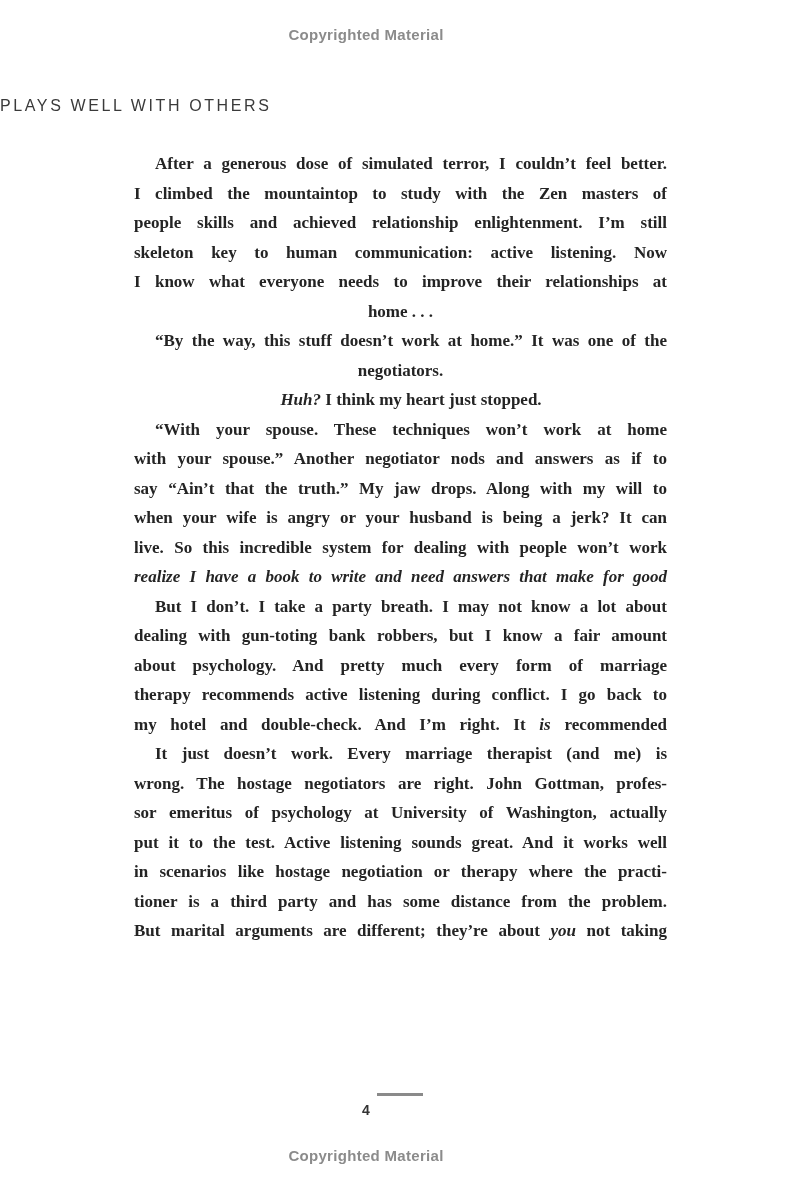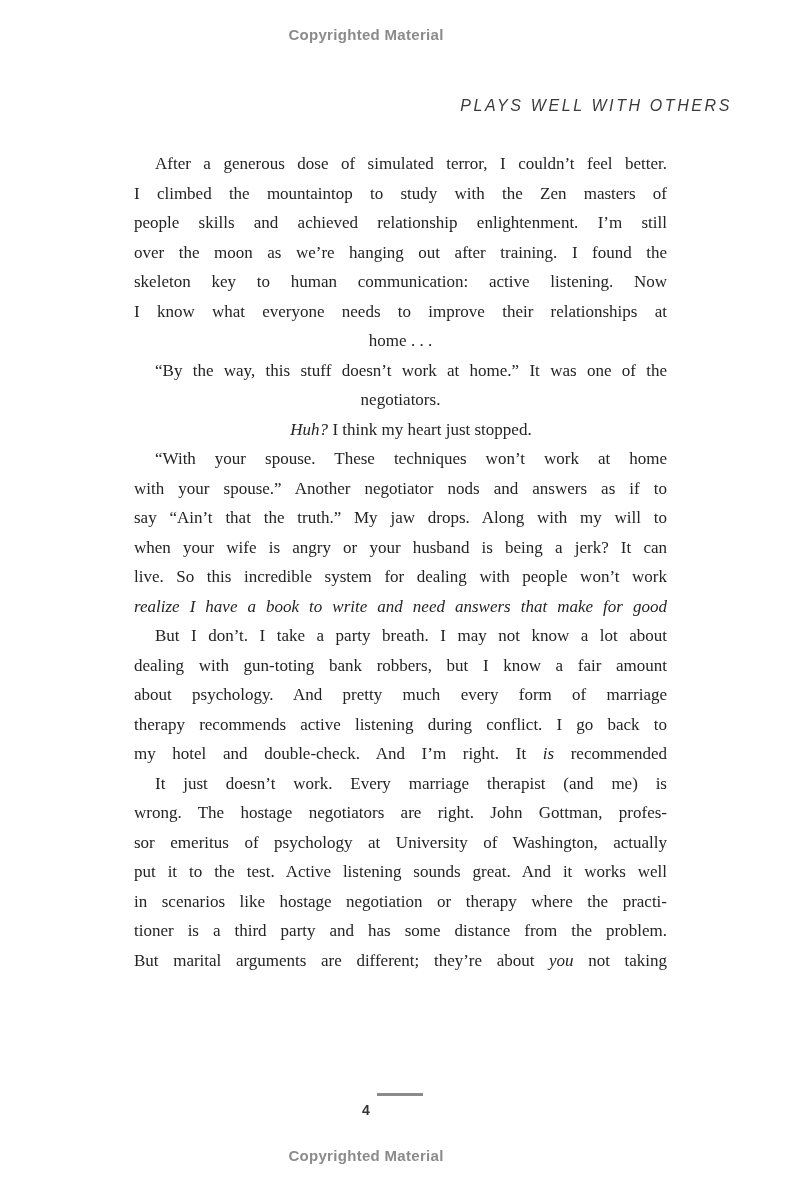--- a/index.html
+++ b/index.html
@@ -20,35 +20,35 @@
     font-size: 15px;
     letter-spacing: 0.3px;
     color: #8b8b8b;
   }
   .copyright.top { top: 26px; }
   .copyright.bottom { top: 1147px; }
   .running-header {
     position: absolute;
     top: 97px;
     left: 0; right: 0;
-    text-align: right;
+    text-align: left;
     font-family: "Liberation Sans", sans-serif;
     font-size: 16px;
     letter-spacing: 2.6px;
     color: #3a3a3a;
-    font-style: italic;
   }
   .body-text {
     position: absolute;
     left: 134px;
     top: 149px;
     width: 533px;
     font-size: 17px;
     line-height: 29.5px;
     color: #242424;
+    font-weight: bold;
   }
   .para { margin: 0; padding: 0; }
   .line { text-align: center; }
   .line.j { text-align: justify; text-align-last: justify; }
   .line.indent { text-indent: 21px; }
   .line em { font-style: italic; }
   .footer-rule {
     position: absolute;
     top: 1093px;
     left: 377px;
@@ -73,21 +73,20 @@
 <div class="page">
   <div class="copyright top">Copyrighted Material</div>
 
   <div class="running-header">PLAYS WELL WITH OTHERS</div>
 
   <div class="body-text" id="body-text">
       <div class="para">
         <div class="line j indent"><span>After a generous dose of simulated terror, I couldn’t feel better.</span></div>
         <div class="line j"><span>I climbed the mountaintop to study with the Zen masters of</span></div>
         <div class="line j"><span>people skills and achieved relationship enlightenment. I’m still</span></div>
-        <div class="line j"><span>over the moon as we’re hanging out after training. I found the</span></div>
         <div class="line j"><span>skeleton key to human communication: active listening. Now</span></div>
         <div class="line j"><span>I know what everyone needs to improve their relationships at</span></div>
         <div class="line"><span>home . . .</span></div>
       </div>
       <div class="para">
         <div class="line j indent"><span>“By the way, this stuff doesn’t work at home.” It was one of the</span></div>
         <div class="line"><span>negotiators.</span></div>
       </div>
       <div class="para">
         <div class="line indent"><em>Huh?</em><span> I think my heart just stopped.</span></div>

